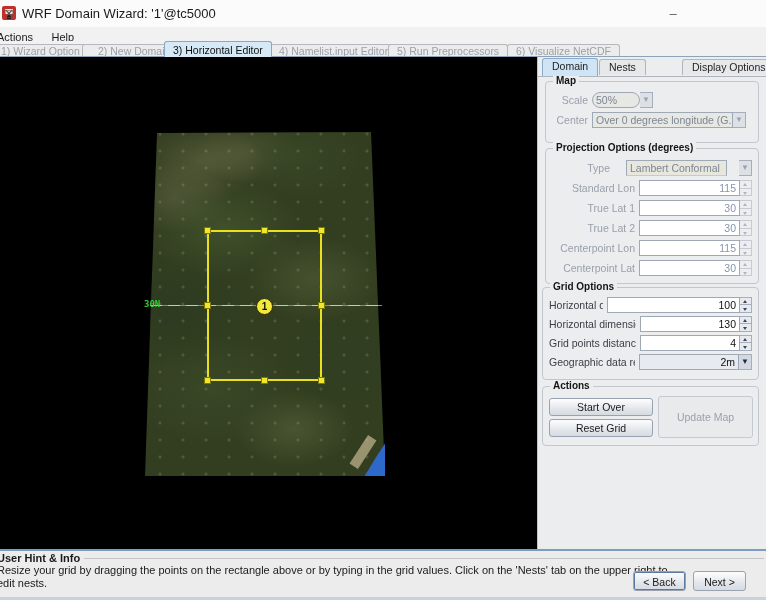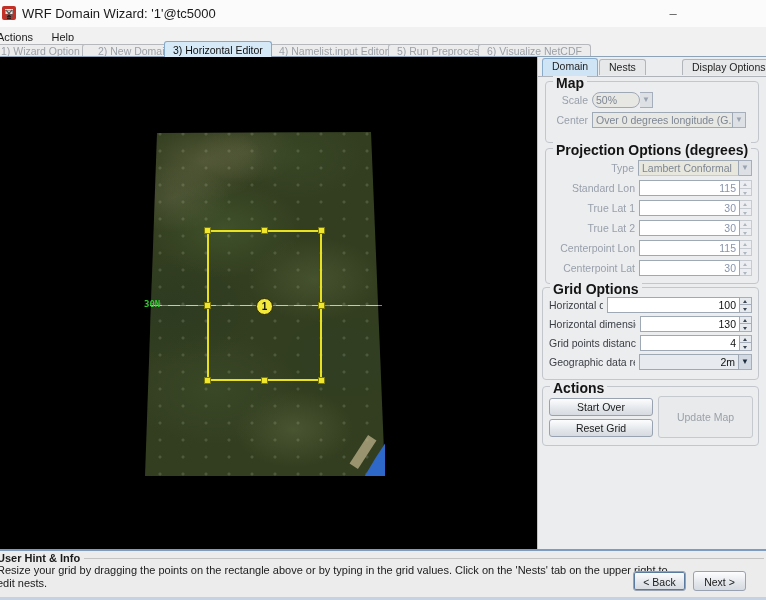--- a/index.html
+++ b/index.html
@@ -59,21 +59,21 @@
 
   
   .panel{position:absolute;left:545px;top:57px;width:229px;height:492px;background:#ECEDEF;border-left:1px solid #C0C4C8;box-sizing:border-box;font-size:10.5px;}
   .ptabbar{position:absolute;left:0;top:0;width:214px;height:20px;}
   .ptab{position:absolute;top:2px;height:15px;line-height:15px;padding:0 9px;font-size:10.5px;color:#1E1E1E;
     background:#E7E8EA;border:1px solid #B2B6BA;border-bottom:none;border-radius:3px 3px 0 0;white-space:nowrap;}
   .ptab.sel{background:#CFE5F6;border-color:#8AACCC;top:1px;height:17px;z-index:2;}
   .pline{position:absolute;left:0;top:19px;width:229px;height:1px;background:#AEB4BA;}
 
   .group{position:absolute;border:1px solid #C3C7CD;border-radius:4px;box-sizing:border-box;}
-  .gtitle{position:absolute;top:-7px;left:7px;background:#ECEDEF;padding:0 3px;font-weight:bold;font-size:14px;color:#141414;white-space:nowrap;}
+  .gtitle{position:absolute;top:-7px;left:7px;background:#ECEDEF;padding:0 3px;font-weight:bold;font-size:10px;color:#141414;white-space:nowrap;}
   .frow{display:flex;align-items:center;height:20px;padding:0 6px;}
   .flabel{flex:1;text-align:right;margin-right:4px;color:#99A0AB;white-space:nowrap;overflow:hidden;}
   .flabel.en{color:#3A3E44;}
   .field{height:14px;line-height:14px;background:#FFFFFF;border:1px solid #9FA9B6;box-sizing:content-box;
     padding:0 3px;text-align:right;color:#8894AE;white-space:nowrap;overflow:hidden;}
   .field.en{color:#101010;}
   .field.combo{text-align:left;background:#E7E7E4;color:#7D8693;}
   .field.combo.lam{background:#E8E7DE;border-bottom-color:#D6CF8A;}
   .field.combo.en{background:#E7EAEE;color:#101010;text-align:right;}
   .carr{width:13px;height:16px;background:#DDE1E6;border:1px solid #A5AEBA;border-left:none;box-sizing:border-box;
@@ -121,21 +121,21 @@
     <span class="menuitem">Actions</span>
     <span class="menuitem">Help</span>
   </div>
 
   <div class="tabstrip">
     <div class="mtab" style="left:0px;">1) Wizard Option</div>
     <div class="mtab" style="left:90px;padding-left:15px;">2) New Domain</div>
     <div class="mtab sel" style="left:172px;">3) Horizontal Editor</div>
     <div class="mtab" style="left:278px;">4) Namelist.input Editor</div>
     <div class="mtab" style="left:396px;">5) Run Preprocessors</div>
-    <div class="mtab" style="left:486px;">6) Visualize NetCDF</div>
+    <div class="mtab" style="left:515px;">6) Visualize NetCDF</div>
   </div>
   <div class="contentline"></div>
 
   <div class="canvas">
     <div class="mapimg"></div>
     <div class="latline"></div>
     <span class="latlabel">30N</span>
     <div class="gridrect"></div>
     <div class="handle" style="left:212px;top:170px;"></div>
     <div class="handle" style="left:269px;top:170px;"></div>
@@ -167,21 +167,21 @@
       </div>
       <div class="frow">
         <span class="flabel" style="flex:0 0 36px;">Center</span>
         <span class="field combo" style="width:133px;">Over 0 degrees longitude (G...</span>
         <span class="carr">▼</span>
       </div>
     </div>
 
     <div class="group" style="left:7px;top:91px;width:214px;height:136px;">
       <span class="gtitle">Projection Options (degrees)</span>
-      <div class="frow" style="margin-top:9px;">
+      <div class="frow" style="margin-top:9px;gap:12px;">
         <span class="flabel">Type</span>
         <span class="field combo lam" style="width:93px;">Lambert Conformal</span>
         <span class="carr">▼</span>
       </div>
       <div class="frow">
         <span class="flabel">Standard Lon</span>
         <span class="field" style="width:93px;">115</span>
         <span class="spin dis">
             <i class="su"></i>
             <i class="sd"></i>

